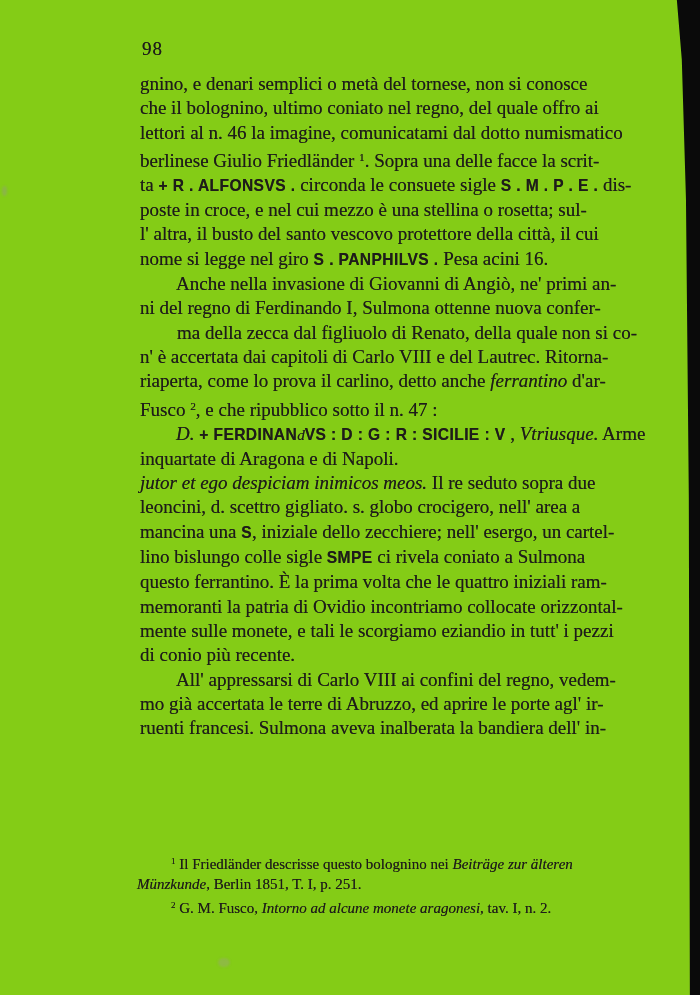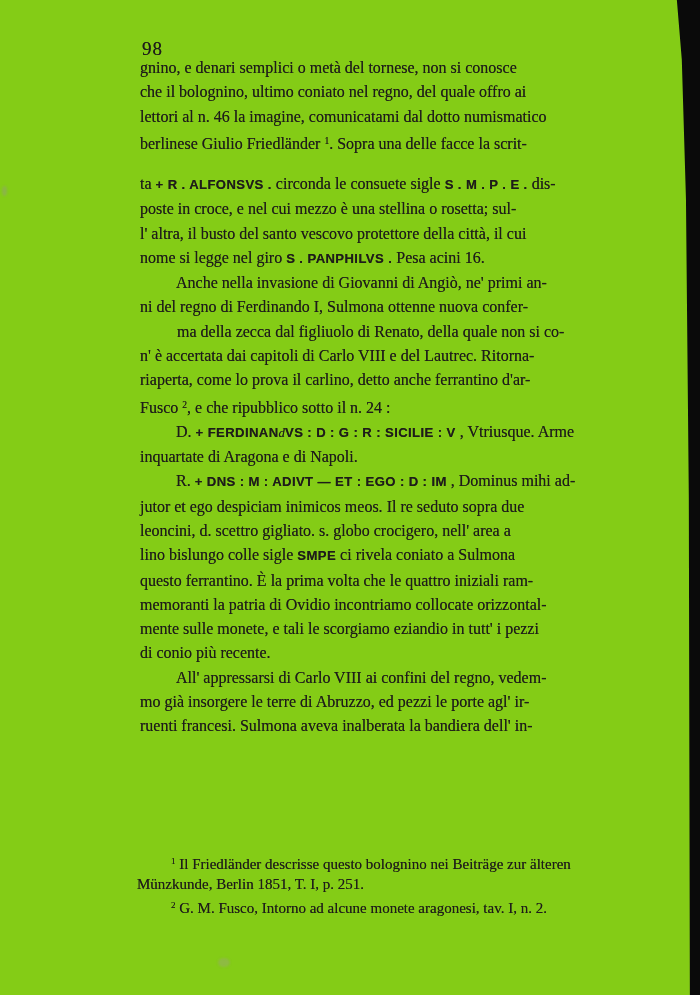--- a/index.html
+++ b/index.html
@@ -10,35 +10,35 @@
     overflow:hidden;
     font-family:"Liberation Serif", serif;
     color:#1e1c1a;
   }
   .pagenum{
     position:absolute;left:142px;top:38px;
     font-size:19px;letter-spacing:1px;
     text-shadow:0 0 0.5px rgba(30,28,26,.8);
   }
   .main{
-    position:absolute;left:140px;top:56px;width:488px;
-    font-size:16px;line-height:24.3px;
+    position:absolute;left:140px;top:72px;width:488px;
+    font-size:19px;line-height:24.3px;
     text-shadow:0 0 0.5px rgba(30,28,26,.7);
   }
   .fnotes{
     position:absolute;left:114px;top:851px;width:512px;
     font-size:15px;line-height:20.5px;
     text-shadow:0 0 0.4px rgba(30,28,26,.7);
     margin-left:23px;
   }
   .line{white-space:nowrap;}
   .line.ind{text-indent:36px;}
   .fnotes .line.ind{text-indent:34px;}
   .sg-n{}
-  .sg-i{}
+  .sg-i{font-style:italic;}
   .sg-b{
     font-family:"Liberation Sans", sans-serif;
     font-weight:bold;font-size:0.82em;letter-spacing:0.4px;
   }
   .sg-di{font-style:italic;font-size:0.8em;}
   .sg-sup{font-size:0.6em;vertical-align:0.5em;}
   .edge{
     position:absolute;right:0;top:0;width:26px;height:995px;
     background:#0a0a0a;
     clip-path:polygon(11% 0%,100% 0%,100% 100%,61% 100%,57% 50%,46% 20%,30% 6%,11% 0%);
@@ -55,42 +55,42 @@
 </head>
 <body>
 
 <div class="page">
   <div class="pagenum">98</div>
   <div class="main" id="main-lines">
       <div class="line" style="word-spacing: 0px;"><span class="sg-n">gnino, e denari semplici o metà del tornese, non si conosce</span></div>
       <div class="line" style="word-spacing: 0px;"><span class="sg-n">che il bolognino, ultimo coniato nel regno, del quale offro ai</span></div>
       <div class="line" style="word-spacing: 0px;"><span class="sg-n">lettori al n. 46 la imagine, comunicatami dal dotto numismatico</span></div>
       <div class="line" style="word-spacing: 0px;"><span class="sg-n">berlinese Giulio Friedländer </span><span class="sg-sup">1</span><span class="sg-n">. Sopra una delle facce la scrit-</span></div>
-      <div class="line" style="word-spacing: 0px; margin-top: 16px;"><span class="sg-n">ta </span><span class="sg-b">+ R . ALFONSVS .</span><span class="sg-n"> circonda le consuete sigle </span><span class="sg-b">S . M . P . E .</span><span class="sg-n"> dis-</span></div>
+      <div class="line" style="word-spacing: 0px;"><span class="sg-n">ta </span><span class="sg-b">+ R . ALFONSVS .</span><span class="sg-n"> circonda le consuete sigle </span><span class="sg-b">S . M . P . E .</span><span class="sg-n"> dis-</span></div>
       <div class="line" style="word-spacing: 0px;"><span class="sg-n">poste in croce, e nel cui mezzo è una stellina o rosetta; sul-</span></div>
       <div class="line" style="word-spacing: 0px;"><span class="sg-n">l' altra, il busto del santo vescovo protettore della città, il cui</span></div>
       <div class="line endp"><span class="sg-n">nome si legge nel giro </span><span class="sg-b">S . PANPHILVS .</span><span class="sg-n"> Pesa acini 16.</span></div>
       <div class="line ind" style="word-spacing: 0px;"><span class="sg-n">Anche nella invasione di Giovanni di Angiò, ne' primi an-</span></div>
       <div class="line" style="word-spacing: 0px;"><span class="sg-n">ni del regno di Ferdinando I, Sulmona ottenne nuova confer-</span></div>
       <div class="line" style="word-spacing: 0px; margin-left: 37px;"><span class="sg-n">ma della zecca dal figliuolo di Renato, della quale non si co-</span></div>
       <div class="line" style="word-spacing: 0px;"><span class="sg-n">n' è accertata dai capitoli di Carlo VIII e del Lautrec. Ritorna-</span></div>
       <div class="line" style="word-spacing: 0px;"><span class="sg-n">riaperta, come lo prova il carlino, detto anche </span><span class="sg-i">ferrantino</span><span class="sg-n"> d'ar-</span></div>
-      <div class="line endp"><span class="sg-n">Fusco </span><span class="sg-sup">2</span><span class="sg-n">, e che ripubblico sotto il n. 24 :</span></div>
+      <div class="line endp"><span class="sg-n">Fusco </span><span class="sg-sup">2</span><span class="sg-n">, e che ripubblico sotto il n. 47 :</span></div>
       <div class="line ind" style="word-spacing: 0px;"><span class="sg-i">D.</span><span class="sg-n"> </span><span class="sg-b">+ FERDINAN</span><span class="sg-di">d</span><span class="sg-b">VS : D : G : R : SICILIE : V</span><span class="sg-n"> , </span><span class="sg-i">Vtriusque.</span><span class="sg-n"> Arme</span></div>
       <div class="line endp"><span class="sg-n">inquartate di Aragona e di Napoli.</span></div>
-      <div class="line ind" style="word-spacing: 0px;"><span class="sg-i">R.</span><span class="sg-n"> </span><span class="sg-b">+ DNS : M : ADIVT — ET : EGO : D : IM</span><span class="sg-n"> , </span><span class="sg-i">Dominus mihi ad-</span></div>
       <div class="line" style="word-spacing: 0px;"><span class="sg-i">jutor et ego despiciam inimicos meos.</span><span class="sg-n"> Il re seduto sopra due</span></div>
       <div class="line" style="word-spacing: 0px;"><span class="sg-n">leoncini, d. scettro gigliato. s. globo crocigero, nell' area a</span></div>
+      <div class="line" style="word-spacing: 0px;"><span class="sg-n">mancina una </span><span class="sg-b">S</span><span class="sg-n">, iniziale dello zecchiere; nell' esergo, un cartel-</span></div>
       <div class="line" style="word-spacing: 0px;"><span class="sg-n">lino bislungo colle sigle </span><span class="sg-b">SMPE</span><span class="sg-n"> ci rivela coniato a Sulmona</span></div>
       <div class="line" style="word-spacing: 0px;"><span class="sg-n">questo ferrantino. È la prima volta che le quattro iniziali ram-</span></div>
       <div class="line" style="word-spacing: 0px;"><span class="sg-n">memoranti la patria di Ovidio incontriamo collocate orizzontal-</span></div>
       <div class="line" style="word-spacing: 0px;"><span class="sg-n">mente sulle monete, e tali le scorgiamo eziandio in tutt' i pezzi</span></div>
       <div class="line endp"><span class="sg-n">di conio più recente.</span></div>
       <div class="line ind" style="word-spacing: 0px;"><span class="sg-n">All' appressarsi di Carlo VIII ai confini del regno, vedem-</span></div>
-      <div class="line" style="word-spacing: 0px;"><span class="sg-n">mo già insorgere le terre di Abruzzo, ed pezzi le porte agl' ir-</span></div>
+      <div class="line" style="word-spacing: 0px;"><span class="sg-n">mo già accertata le terre di Abruzzo, ed aprire le porte agl' ir-</span></div>
       <div class="line" style="word-spacing: 0px;"><span class="sg-n">ruenti francesi. Sulmona aveva inalberata la bandiera dell' in-</span></div>
     </div>
   <div class="fnotes" id="footnote-lines">
       <div class="line ind" style="word-spacing: 0px;"><span class="sg-sup">1</span><span class="sg-n"> Il Friedländer descrisse questo bolognino nei </span><span class="sg-i">Beiträge zur älteren</span></div>
       <div class="line endp"><span class="sg-i">Münzkunde</span><span class="sg-n">, Berlin 1851, T. I, p. 251.</span></div>
       <div class="line ind endp"><span class="sg-sup">2</span><span class="sg-n"> G. M. Fusco, </span><span class="sg-i">Intorno ad alcune monete aragonesi</span><span class="sg-n">, tav. I, n. 2.</span></div>
     </div>
   <div class="smudge"></div>
   <div class="speck"></div>
   <div class="edge"></div>

